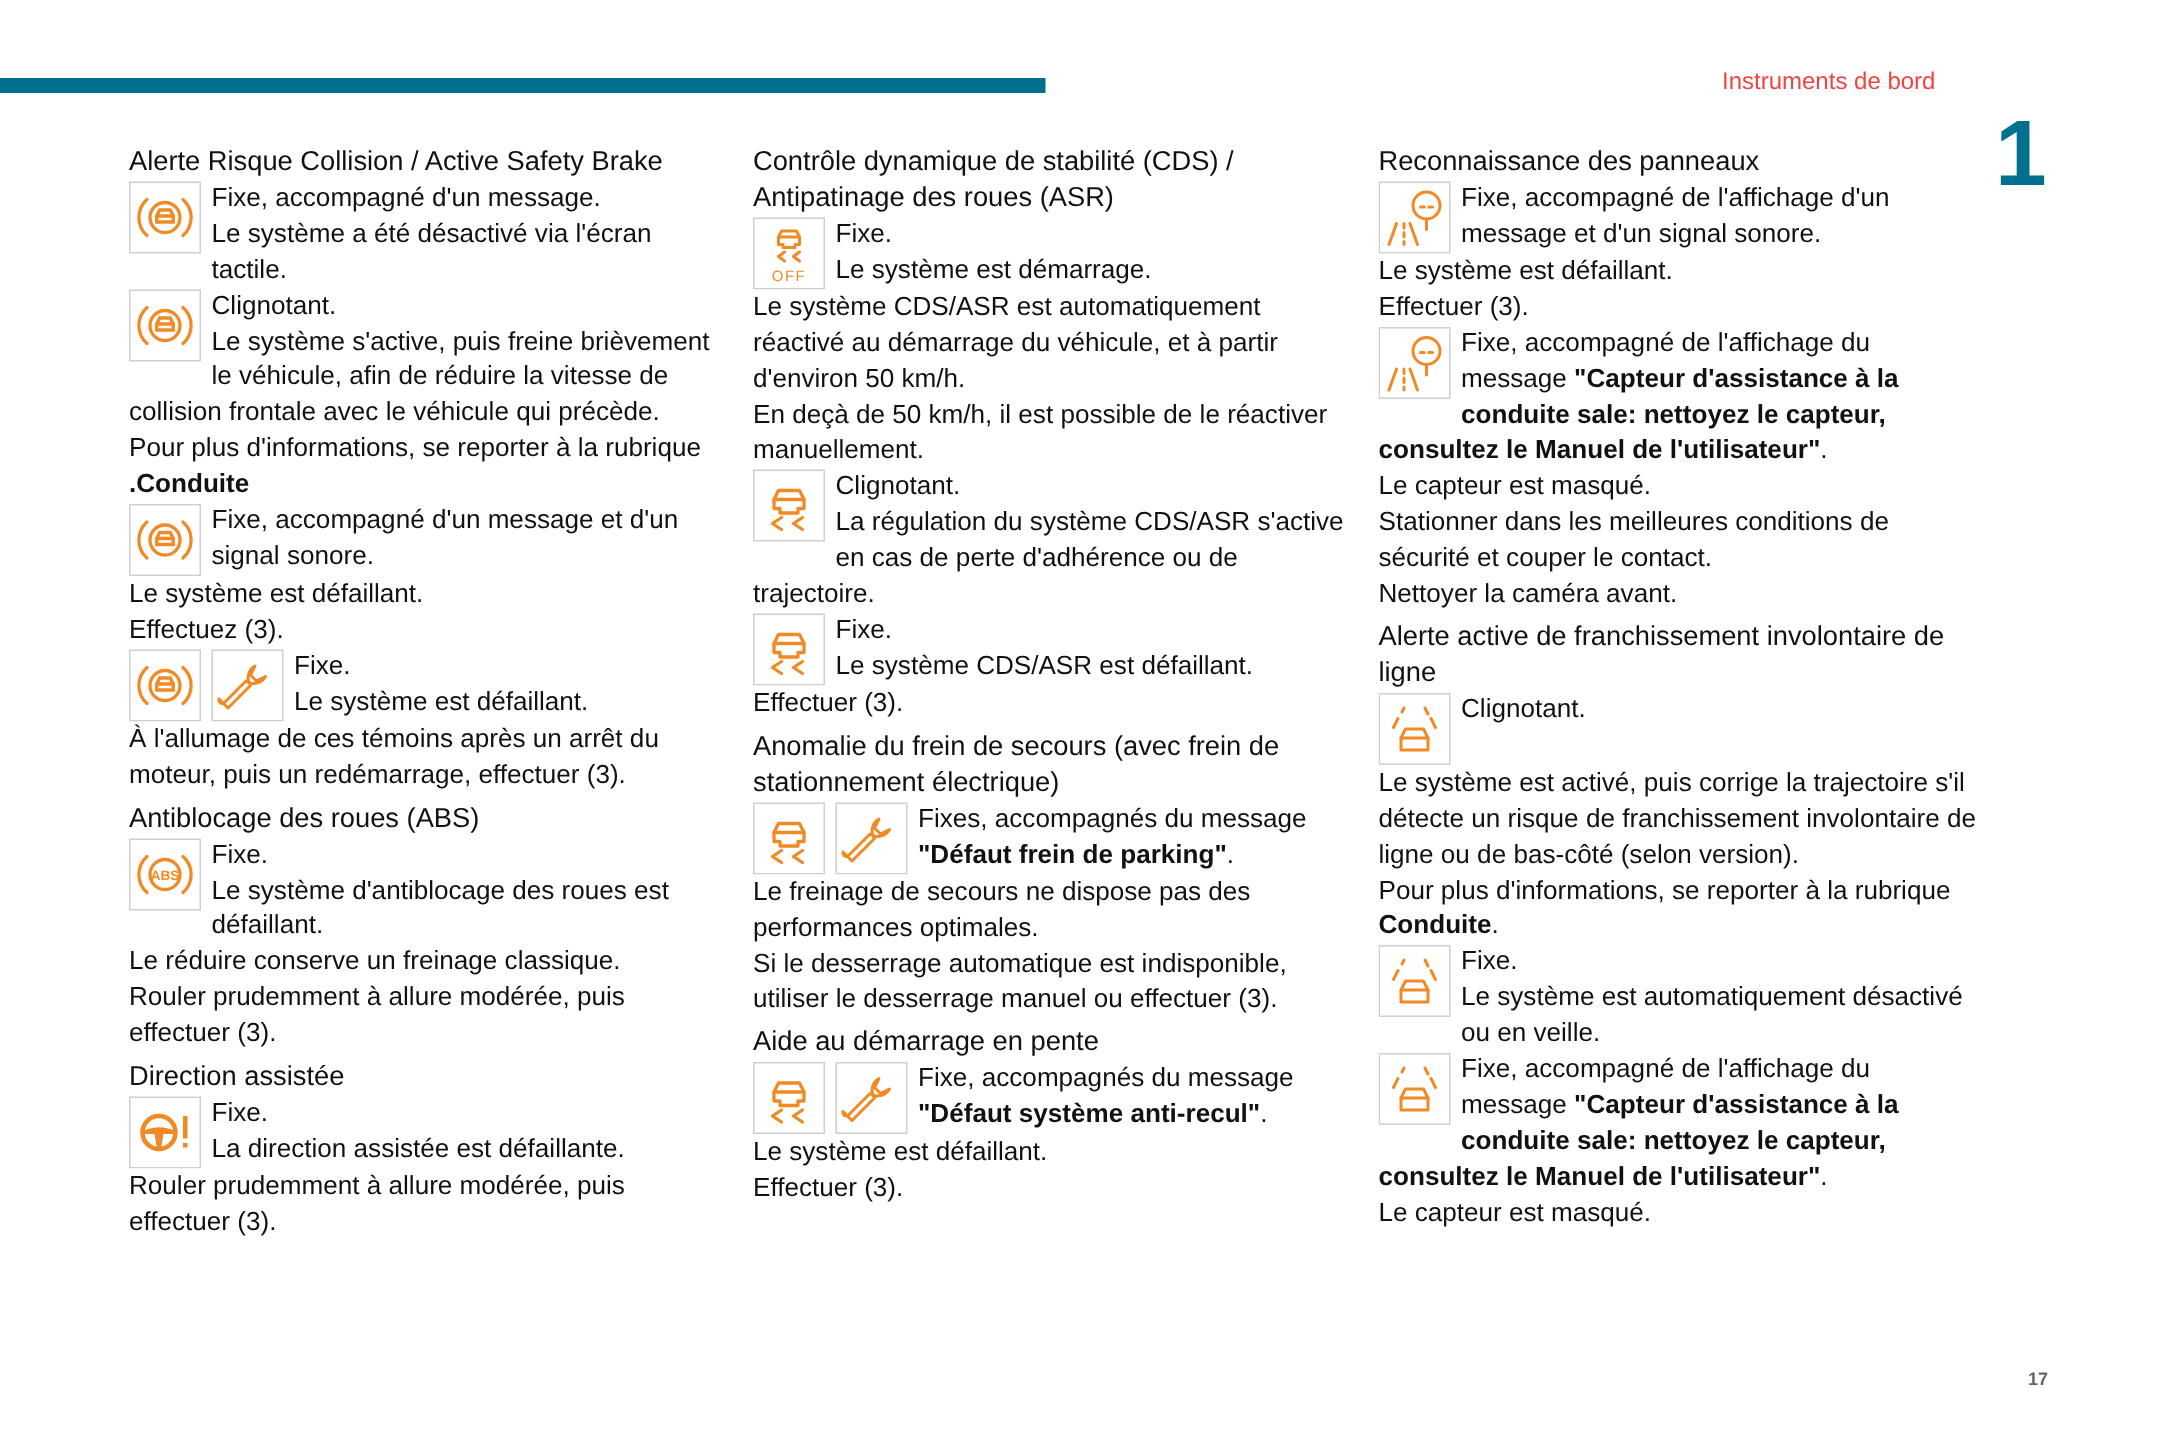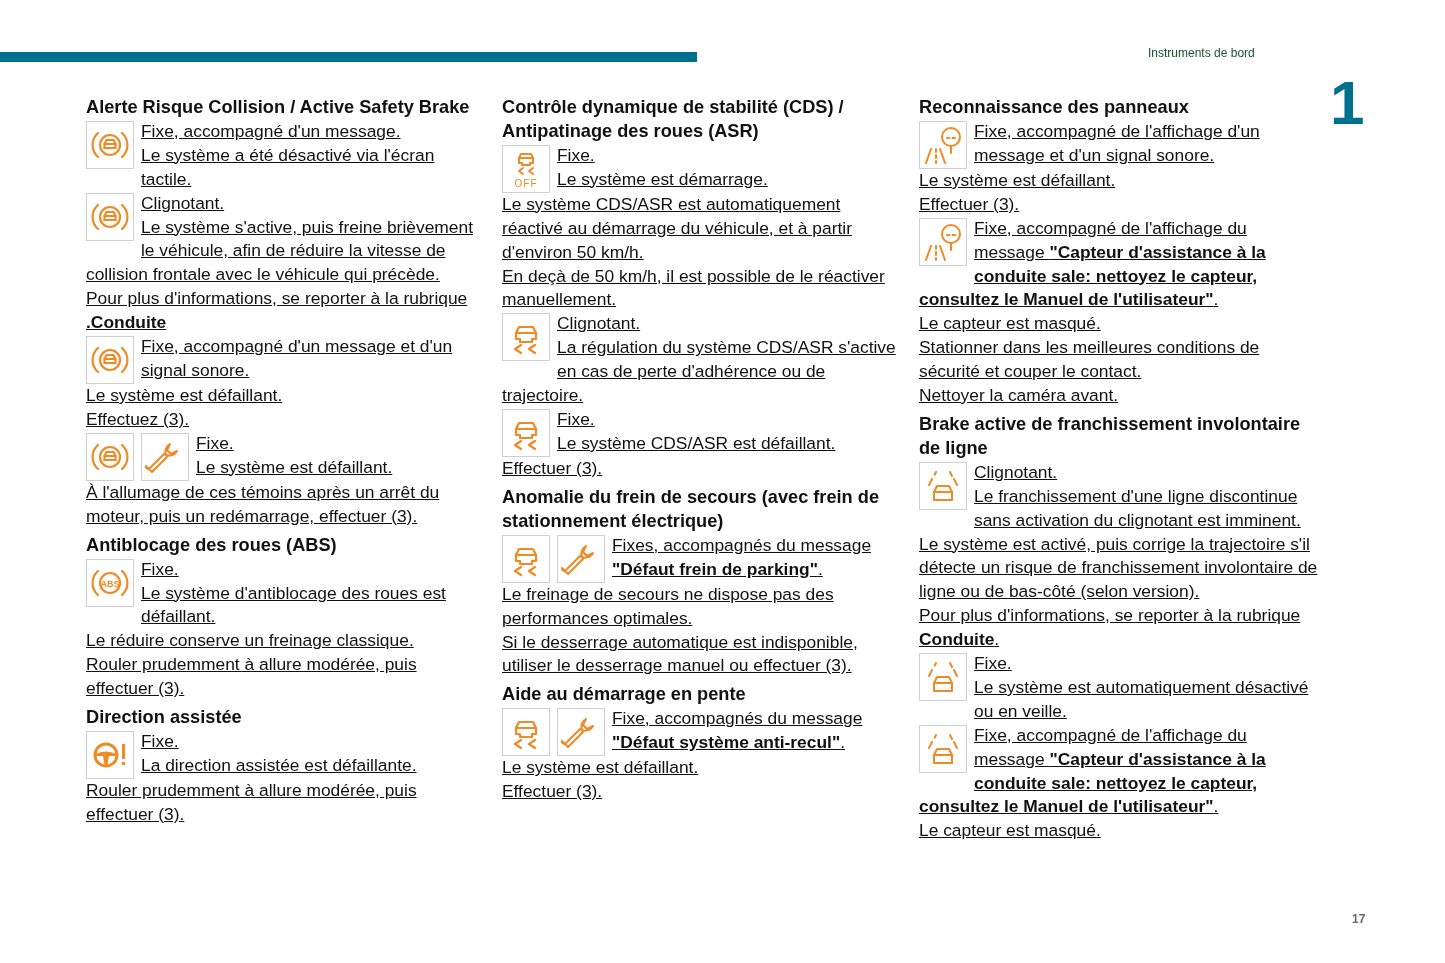--- a/index.html
+++ b/index.html
@@ -1,28 +1,28 @@
 <!DOCTYPE html>
 <html><head>
 <meta charset="utf-8">
 <style>
   * { box-sizing: border-box; margin: 0; padding: 0; }
   html, body { width: 1445px; height: 963px; background: #ffffff; overflow: hidden; }
   body { position: relative; font-family: "Liberation Sans", sans-serif; color: #111; }
   .top-bar { position: absolute; left: 0; top: 52px; width: 697px; height: 10px; background: #00708f; }
-  .header-title { position: absolute; left: 1148px; top: 46px; font-size: 12px; color: #14532d; }
+  .header-title { position: absolute; left: 1148px; top: 46px; font-size: 16px; color: #ef4444; }
   .chapter-num { position: absolute; left: 1330px; top: 72px; font-size: 62px; font-weight: bold; color: #00708f; line-height: 1; }
   .page-num { position: absolute; left: 1352px; top: 912px; font-size: 12px; font-weight: bold; color: #666; }
   .col { position: absolute; top: 96px; width: 400px; font-size: 17.4px; line-height: 23.9px; }
   .col1 { left: 86px; }
   .col2 { left: 502px; }
   .col3 { left: 919px; }
-  .sec-title { font-weight: bold; font-size: 18.2px; line-height: 23.9px; margin-top: 5px; }
+  .sec-title { font-weight: normal; font-size: 18.2px; line-height: 23.9px; margin-top: 5px; }
   .sec-title.first { margin-top: 0; }
-  .p { display: block; text-decoration: underline; }
+  .p { display: block; }
   .item { overflow: hidden; }
   .icons { float: left; display: flex; gap: 7px; margin-right: 7px; margin-top: 1px; }
   .ic { width: 48px; height: 48px; border: 1px solid #cfcfcf; background: #fff; display: flex; align-items: center; justify-content: center; }
   .ic svg { width: 44px; height: 44px; }
   b { font-weight: bold; }
 </style>
 </head>
 <body>
 
 <svg width="0" height="0" style="position:absolute">
@@ -276,31 +276,30 @@
             <use href="#g-sign"></use>
           </svg>
         </div>
       </div>
     <span class="p"><span>Fixe, accompagné de l'affichage du message </span><b>"Capteur d'assistance à la conduite sale: nettoyez le capteur, consultez le Manuel de l'utilisateur"</b><span>.</span></span>
   </div>
   <div class="p">Le capteur est masqué.</div>
   <div class="p">Stationner dans les meilleures conditions de sécurité et couper le contact.</div>
   <div class="p">Nettoyer la caméra avant.</div>
 
-  <div class="sec-title">Brake active de franchissement involontaire de ligne</div>
+  <div class="sec-title">Alerte active de franchissement involontaire de ligne</div>
   <div class="item">
     <div class="icons">
         <div class="ic">
           <svg viewBox="0 0 44 44">
             <use href="#g-lane"></use>
           </svg>
         </div>
       </div>
     <span class="p">Clignotant.</span>
-    <span class="p">Le franchissement d'une ligne discontinue sans activation du clignotant est imminent.</span>
   </div>
   <div class="p">Le système est activé, puis corrige la trajectoire s'il détecte un risque de franchissement involontaire de ligne ou de bas-côté (selon version).</div>
   <div class="p"><span>Pour plus d'informations, se reporter à la rubrique </span><b>Conduite</b><span>.</span></div>
 
   <div class="item">
     <div class="icons">
         <div class="ic">
           <svg viewBox="0 0 44 44">
             <use href="#g-lane"></use>
           </svg>

